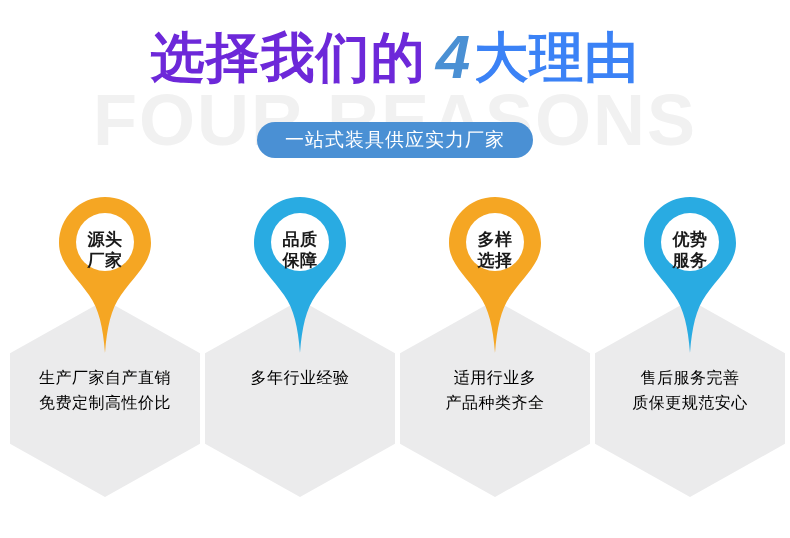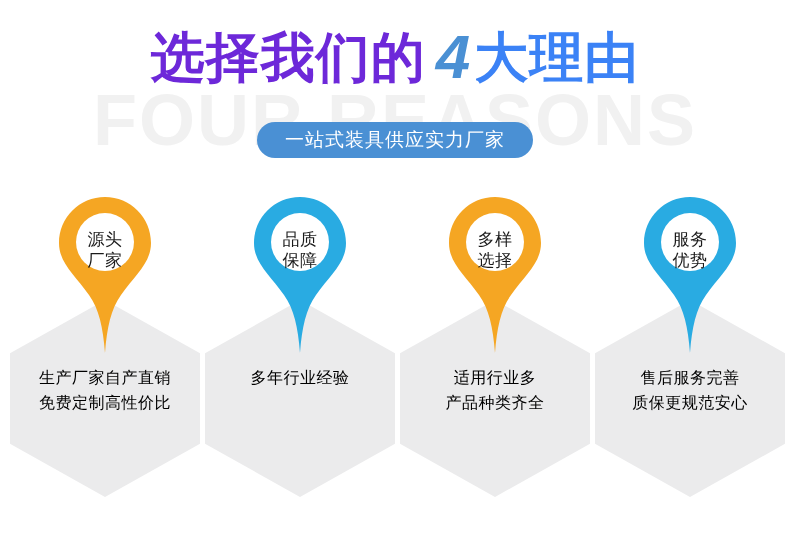--- a/index.html
+++ b/index.html
@@ -142,21 +142,21 @@
     height: 160px;
   }
   .pin svg { display: block; }
   .pin-label {
     position: absolute;
     left: 0;
     top: 34px;
     width: 100px;
     text-align: center;
     font-size: 17px;
-    font-weight: normal;
+    font-weight: bold;
     color: #1a1a1a;
     line-height: 21px;
     letter-spacing: 0.5px;
   }
   .pin-label span { display: block; }
 </style>
 </head>
 <body>
 
 <div id="stage">
@@ -234,20 +234,20 @@
       <div class="desc">
         <span>售后服务完善</span>
         <span>质保更规范安心</span>
       </div>
       <div class="pin">
         <svg width="100" height="160" viewBox="0 0 100 160" xmlns="http://www.w3.org/2000/svg">
           <path d="M50 2 C24.6 2 4 22.6 4 48 C4 68 20 80 34 100 C44 114 48 132 50 158 C52 132 56 114 66 100 C80 80 96 68 96 48 C96 22.6 75.4 2 50 2 Z" fill="#29abe2"></path>
           <circle cx="50" cy="47" r="29" fill="#ffffff"></circle>
         </svg>
         <div class="pin-label">
+          <span>优势</span>
           <span>服务</span>
-          <span>优势</span>
         </div>
       </div>
     </div>
 
   </div>
 </div>
 
 </body></html>

